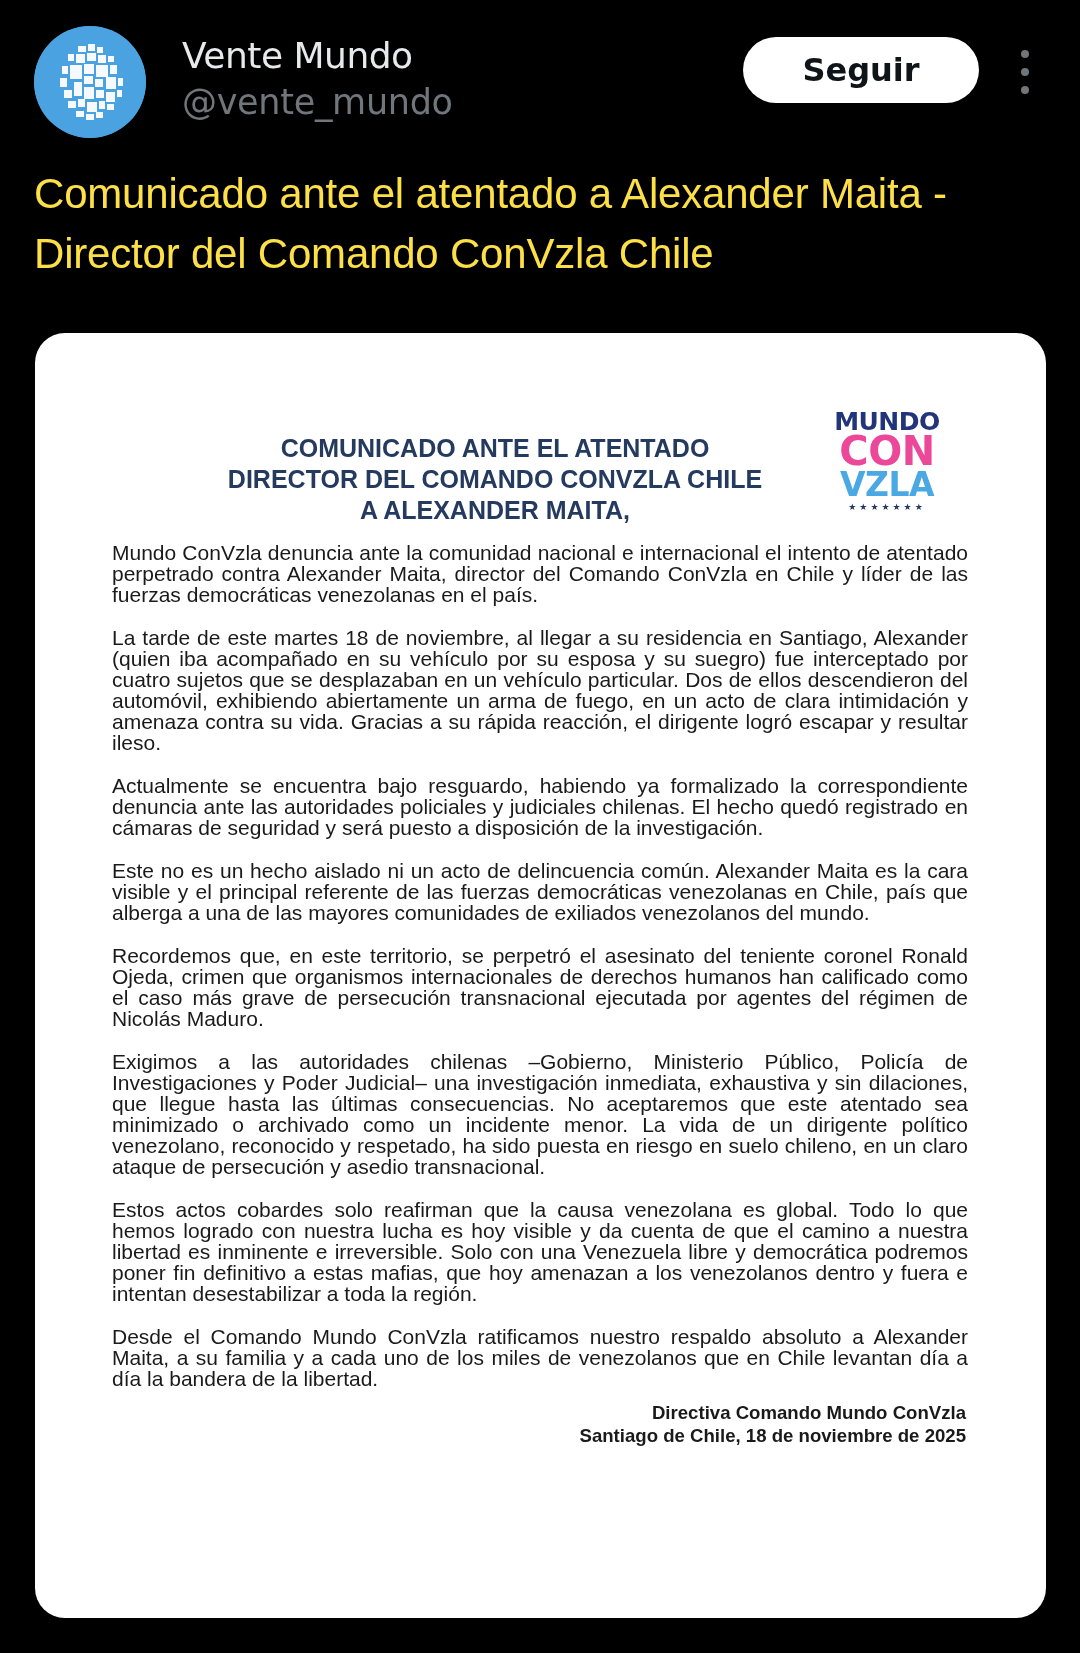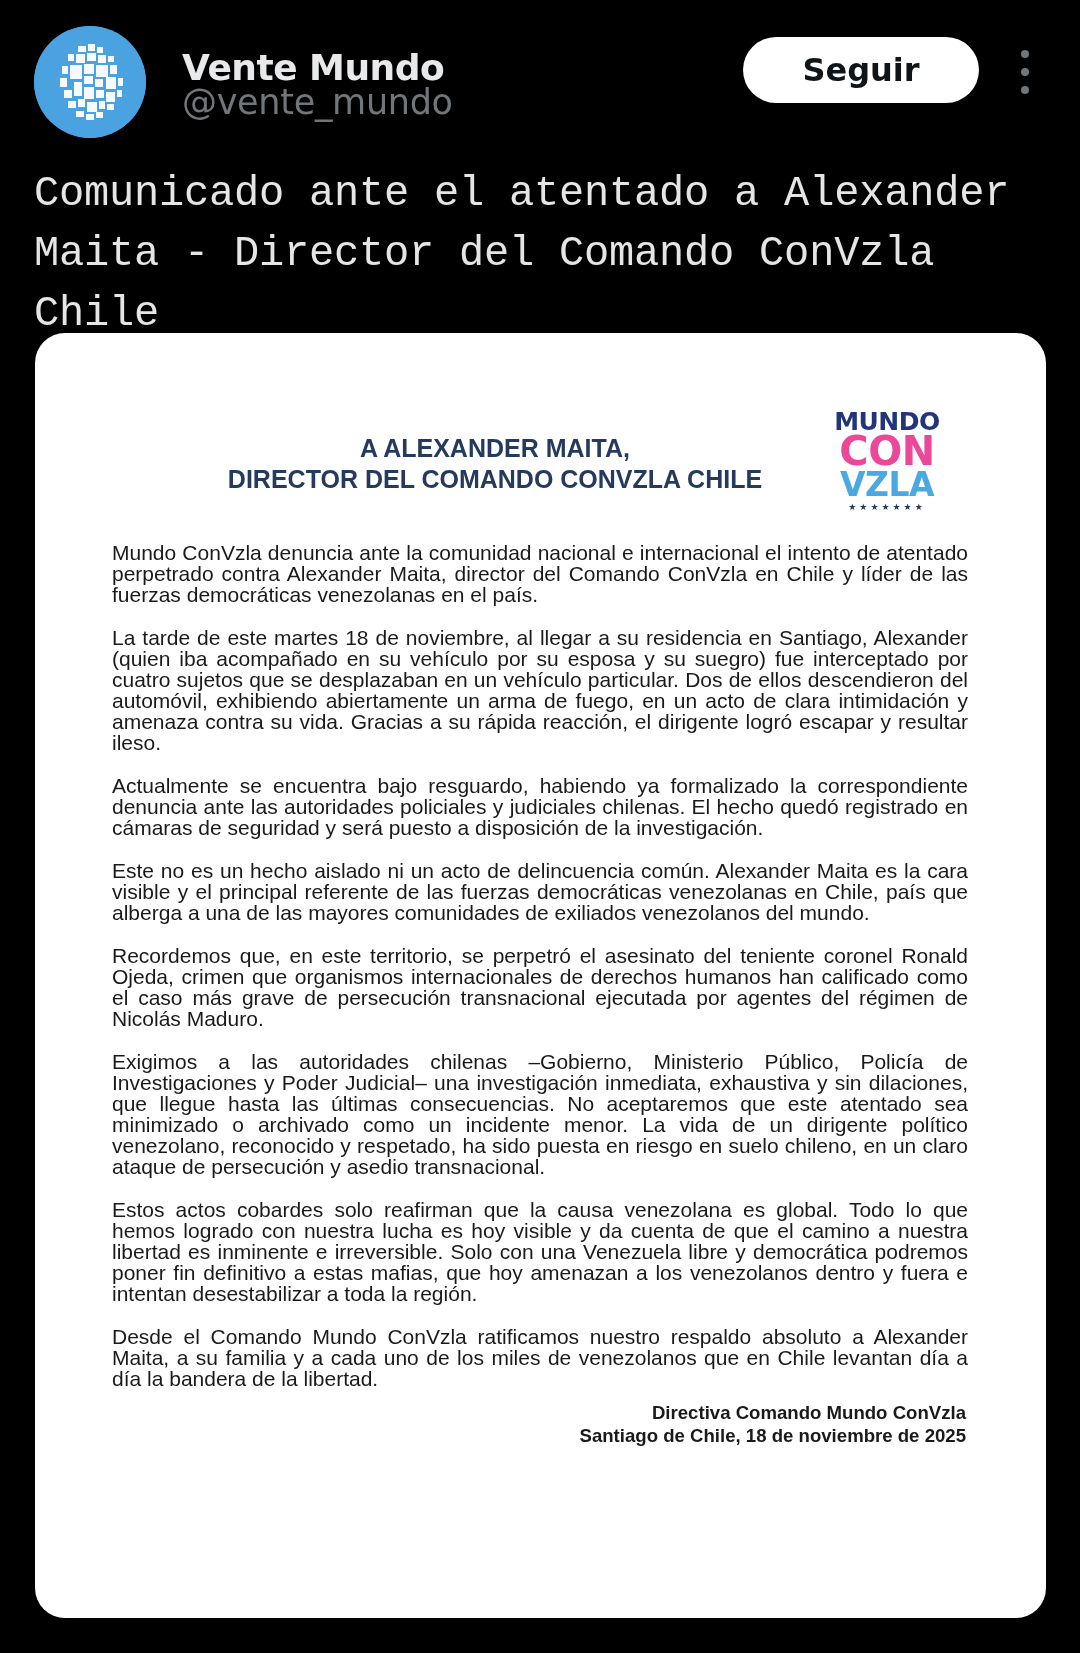--- a/index.html
+++ b/index.html
@@ -6,41 +6,41 @@
   body {
     width: 1080px; height: 1653px; background: #000000; position: relative; overflow: hidden;
     font-family: "DejaVu Sans", sans-serif;
   }
   .avatar {
     position: absolute; left: 34px; top: 26px; width: 112px; height: 112px; border-radius: 50%;
     background: #4aa3e0; overflow: hidden;
   }
   .avatar svg { width: 112px; height: 112px; display: block; }
   .display-name {
-    position: absolute; left: 182px; top: 46px; font-size: 36px; font-weight: bold; color: #e7e9ea;
+    position: absolute; left: 182px; top: 34px; font-size: 36px; font-weight: normal; color: #e7e9ea;
     letter-spacing: -0.5px; line-height: 44px;
   }
   .handle {
     position: absolute; left: 182px; top: 80px; font-size: 35px; color: #71767b; line-height: 44px;
     letter-spacing: -0.3px;
   }
   .follow-btn {
     position: absolute; left: 743px; top: 37px; width: 236px; height: 66px; border-radius: 33px;
     background: #ffffff; color: #0f1419; font-size: 32px; font-weight: bold; border: none;
     display: flex; align-items: center; justify-content: center; cursor: pointer;
     font-family: "DejaVu Sans", sans-serif;
   }
   .more-btn {
     position: absolute; left: 1010px; top: 50px; width: 30px; height: 44px; display: flex;
     flex-direction: column; align-items: center; justify-content: space-between; cursor: pointer;
   }
   .more-btn span { width: 8px; height: 8px; border-radius: 50%; background: #71767b; display: block; }
   .tweet-text {
-    position: absolute; left: 34px; top: 164px; width: 1010px; font-size: 42px; color: #e5e5e5;
-    line-height: 60px; font-family: Liberation Mono, monospace;
+    position: absolute; left: 34px; top: 164px; width: 1010px; font-size: 42px; color: #fde047;
+    line-height: 60px; font-family: Liberation Sans, sans-serif;
     letter-spacing: -0.2px;
   }
   .card {
     position: absolute; left: 35px; top: 333px; width: 1011px; height: 1285px; background: #ffffff;
     border-radius: 30px; overflow: hidden;
   }
   .doc-title {
     position: absolute; left: 120px; top: 100px; width: 680px; text-align: center;
     font-family: "Liberation Sans", sans-serif; font-weight: bold; font-size: 25px; line-height: 31px;
     color: #243a5e;
@@ -114,22 +114,23 @@
 <div class="more-btn">
   <span></span>
   <span></span>
   <span></span>
 </div>
 
 <div class="tweet-text">Comunicado ante el atentado a Alexander Maita - Director del Comando ConVzla Chile</div>
 
 <div class="card">
   <div class="doc-title">
+    <div>COMUNICADO ANTE EL ATENTADO</div>
+    <div>DIRECTOR DEL COMANDO CONVZLA CHILE</div>
     <div>A ALEXANDER MAITA,</div>
-    <div>DIRECTOR DEL COMANDO CONVZLA CHILE</div>
   </div>
   <div class="logo">
     <div class="l1">MUNDO</div>
     <div class="l2">CON</div>
     <div class="l3">VZLA</div>
     <div class="stars">★★★★★★★</div>
   </div>
   <div class="body">
     <p>Mundo ConVzla denuncia ante la comunidad nacional e internacional el intento de atentado perpetrado contra Alexander Maita, director del Comando ConVzla en Chile y líder de las fuerzas democráticas venezolanas en el país.</p>
     <p>La tarde de este martes 18 de noviembre, al llegar a su residencia en Santiago, Alexander (quien iba acompañado en su vehículo por su esposa y su suegro) fue interceptado por cuatro sujetos que se desplazaban en un vehículo particular. Dos de ellos descendieron del automóvil, exhibiendo abiertamente un arma de fuego, en un acto de clara intimidación y amenaza contra su vida. Gracias a su rápida reacción, el dirigente logró escapar y resultar ileso.</p>

